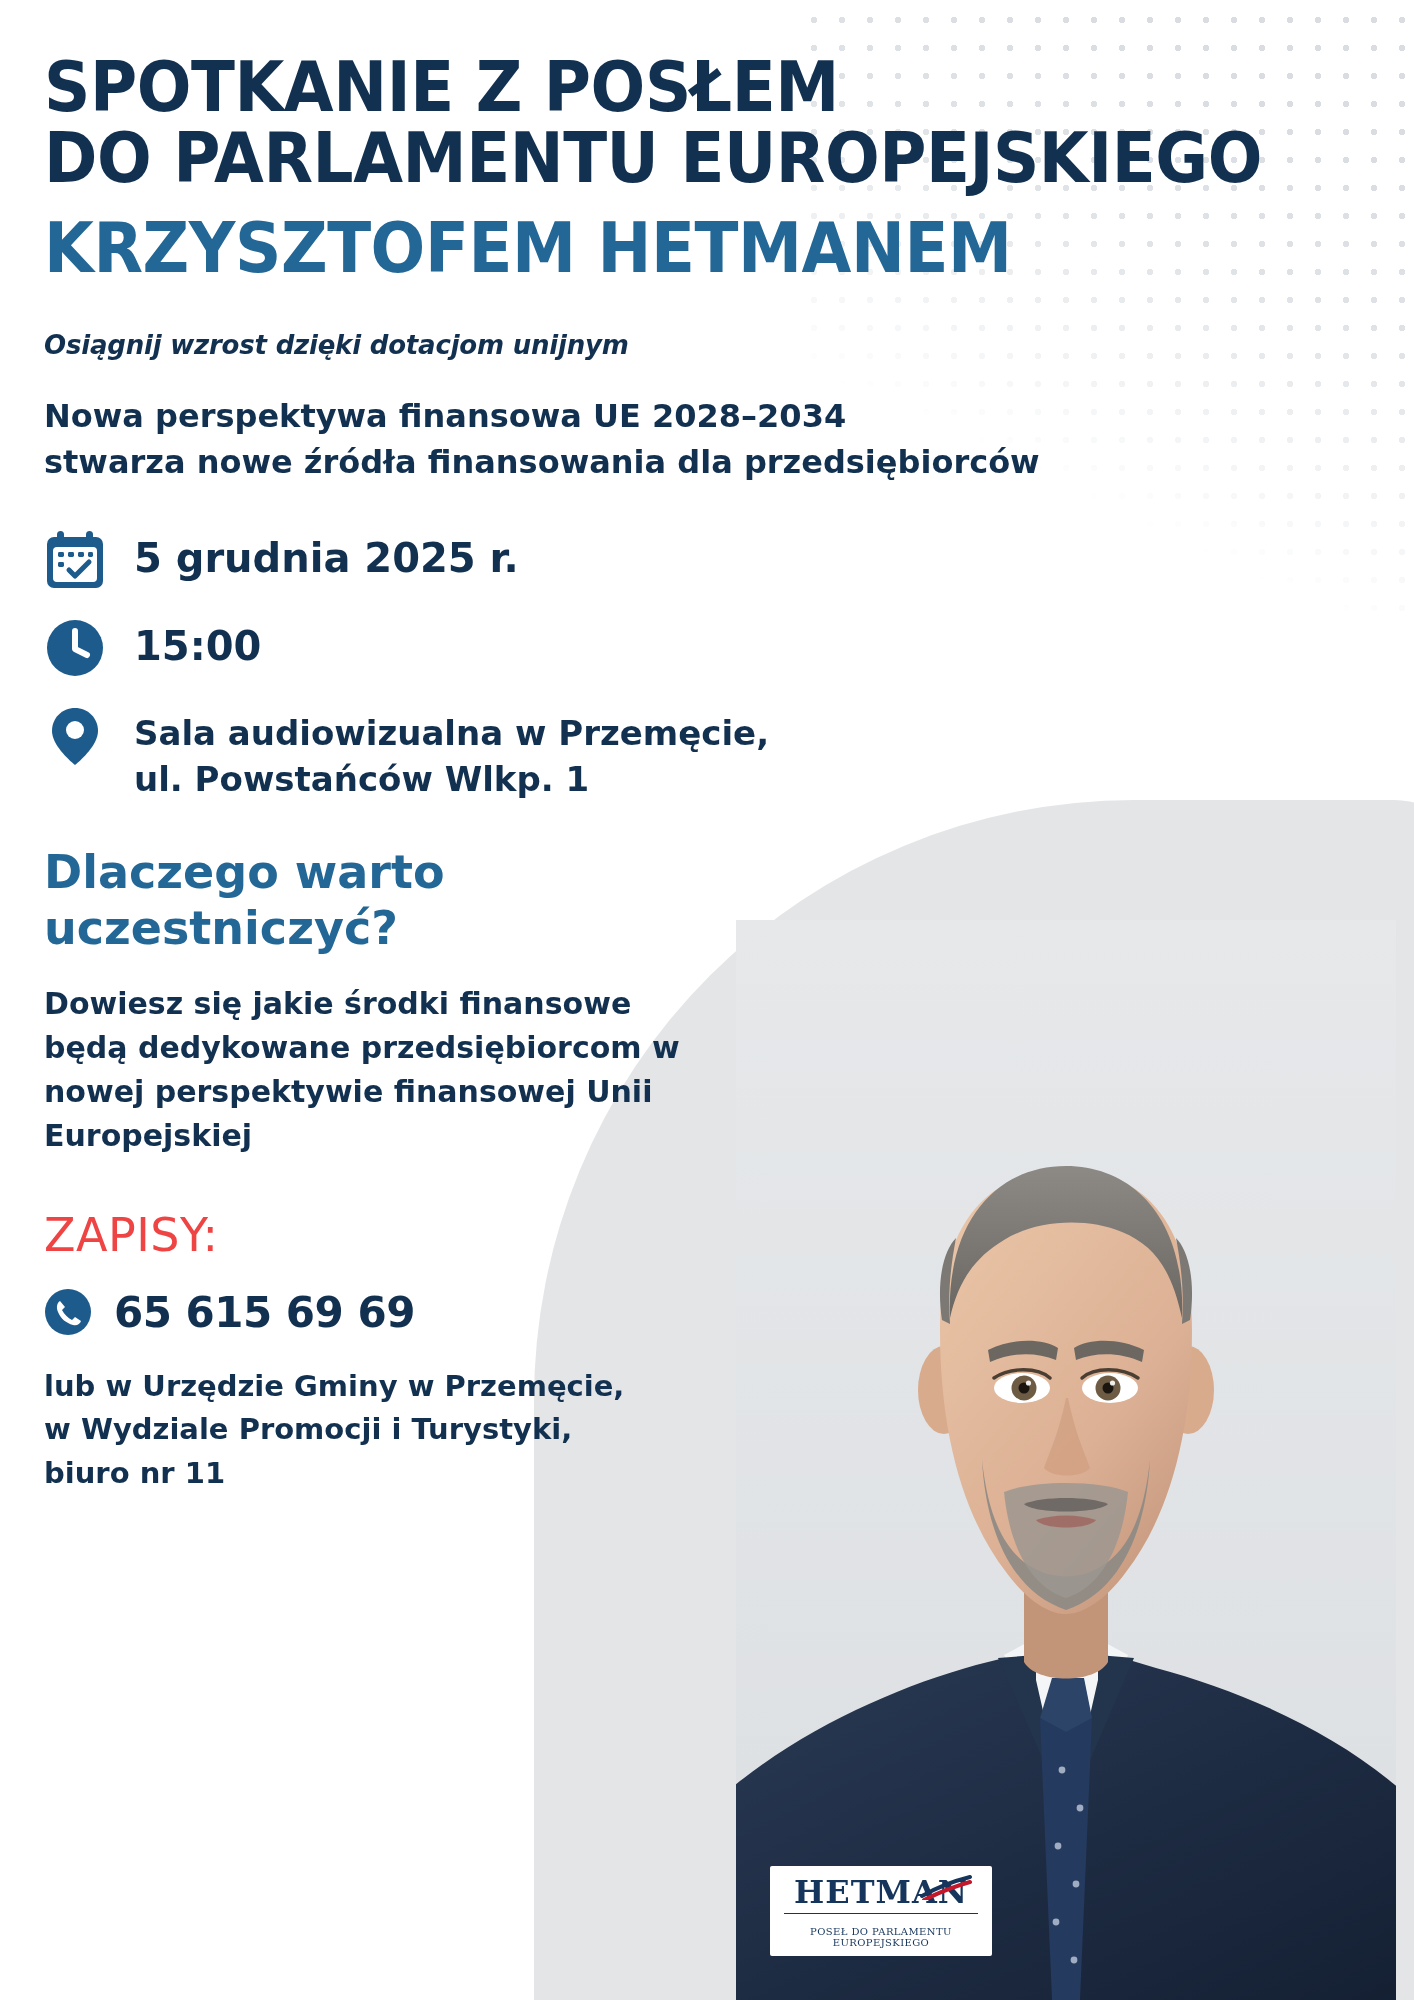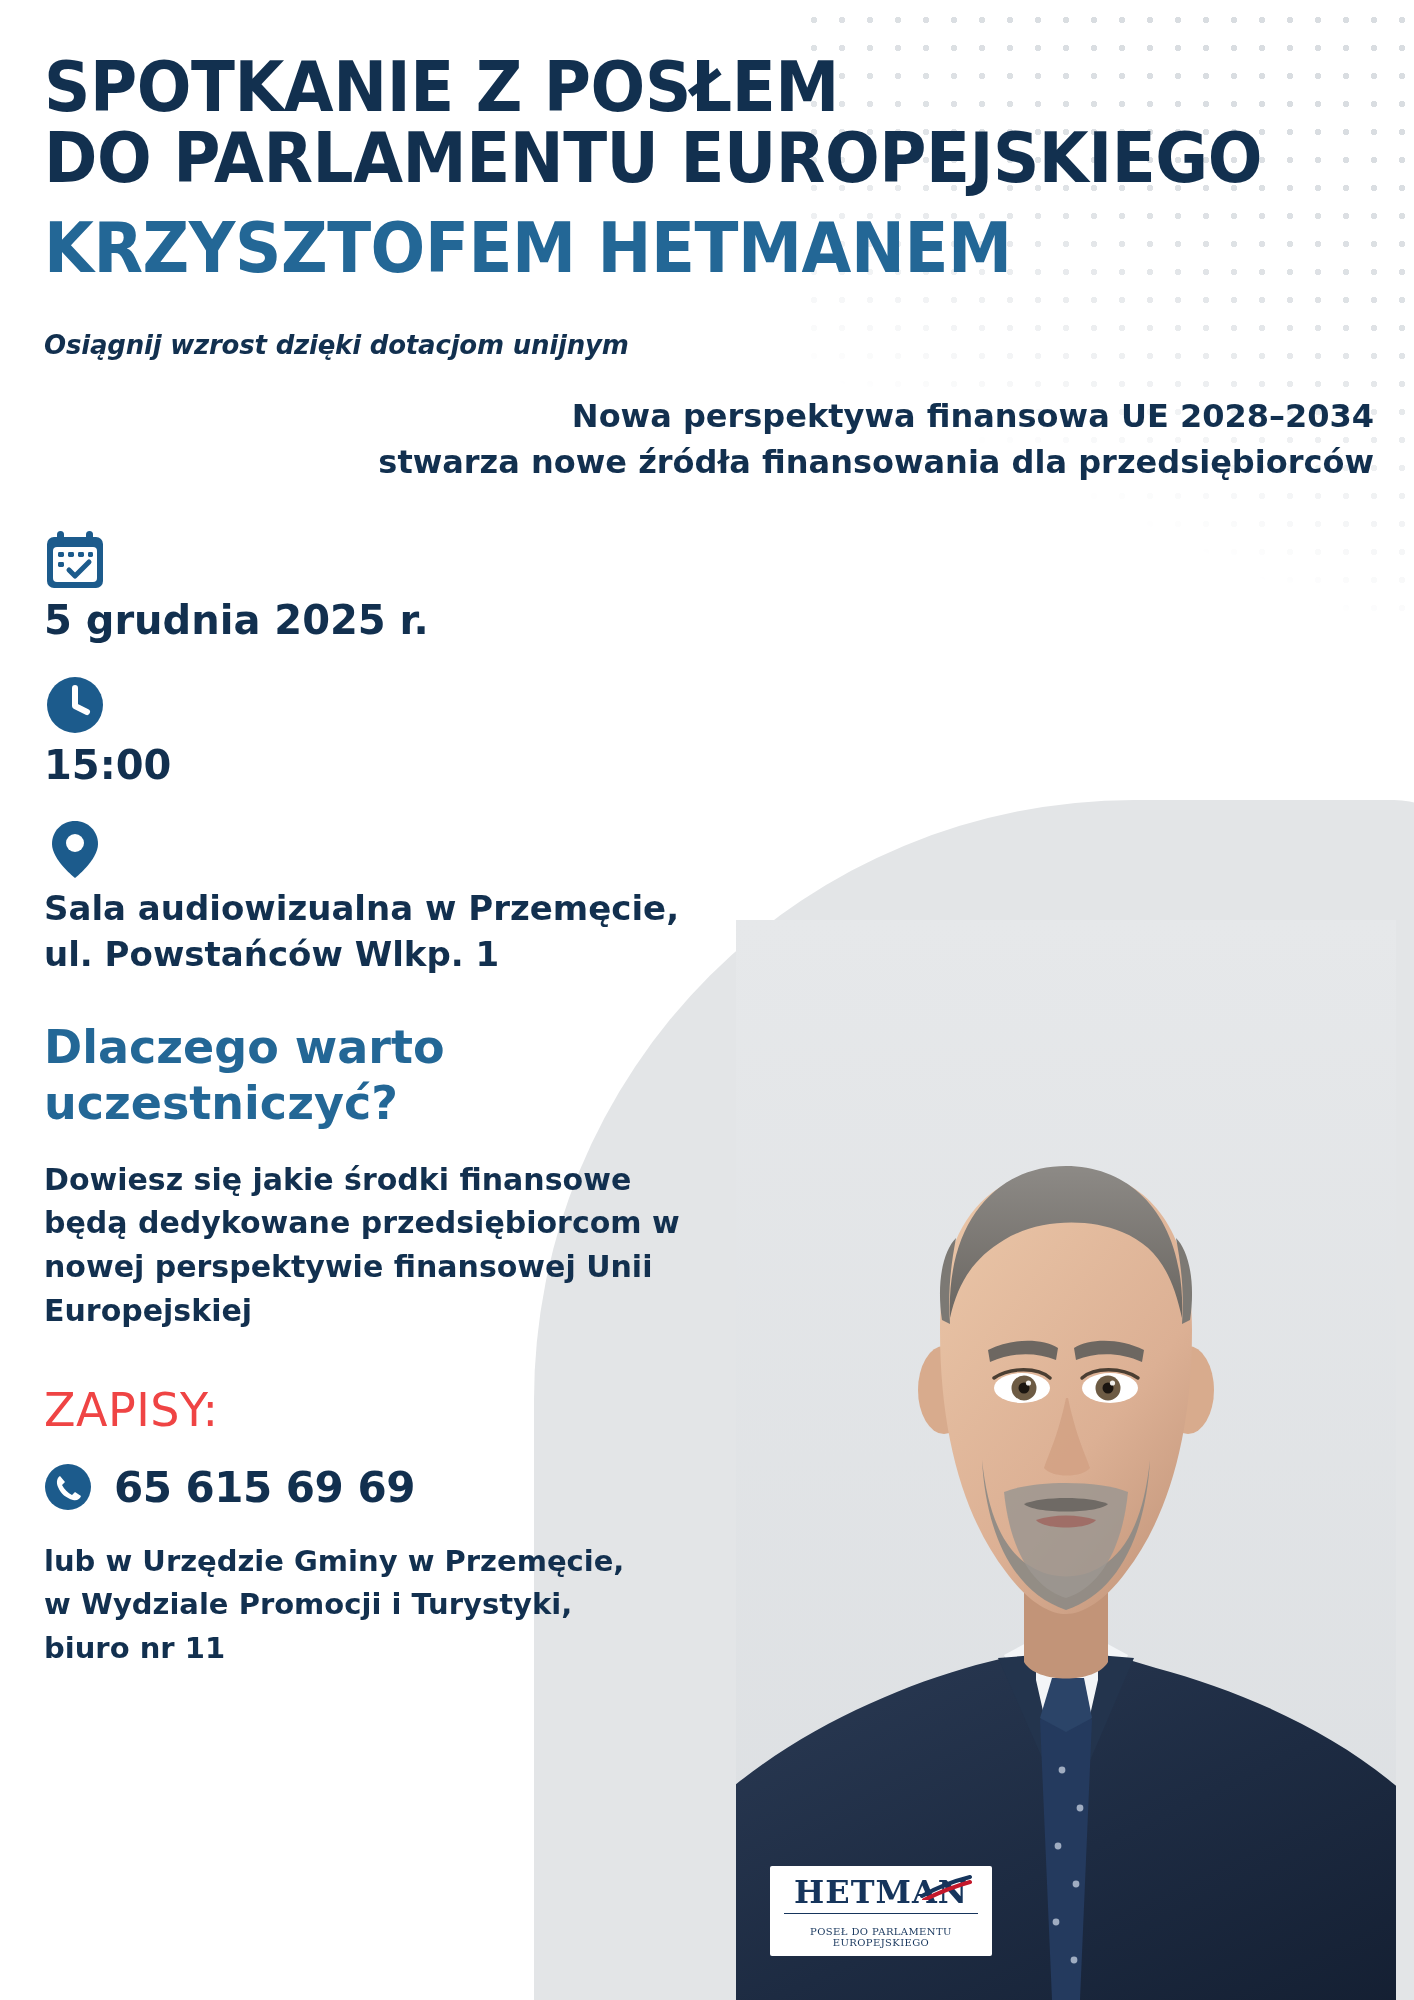--- a/index.html
+++ b/index.html
@@ -101,32 +101,30 @@
     margin: 46px 0 0 0;
     letter-spacing: -0.2px;
   }
 
   .lede {
     color: #12304f;
     font-weight: bold;
     font-size: 32px;
     line-height: 1.42;
     margin: 34px 0 0 0;
-    text-align: right;
   }
 
   
   .info-list {
     margin: 44px 0 0 0;
   }
   .info-row {
     display: flex;
     align-items: flex-start;
     margin-bottom: 26px;
-    flex-direction: column;
   }
   .info-icon {
     width: 62px;
     height: 62px;
     flex: 0 0 62px;
     margin-right: 28px;
     display: flex;
     align-items: center;
     justify-content: center;
   }

